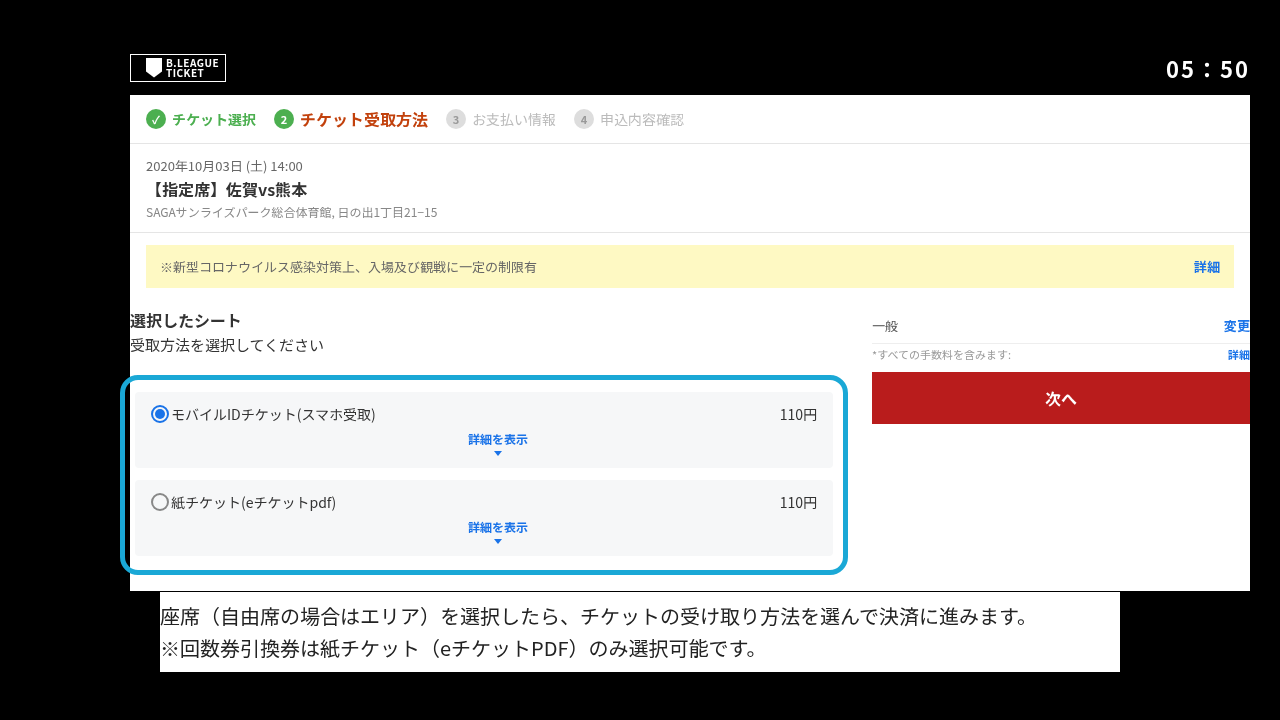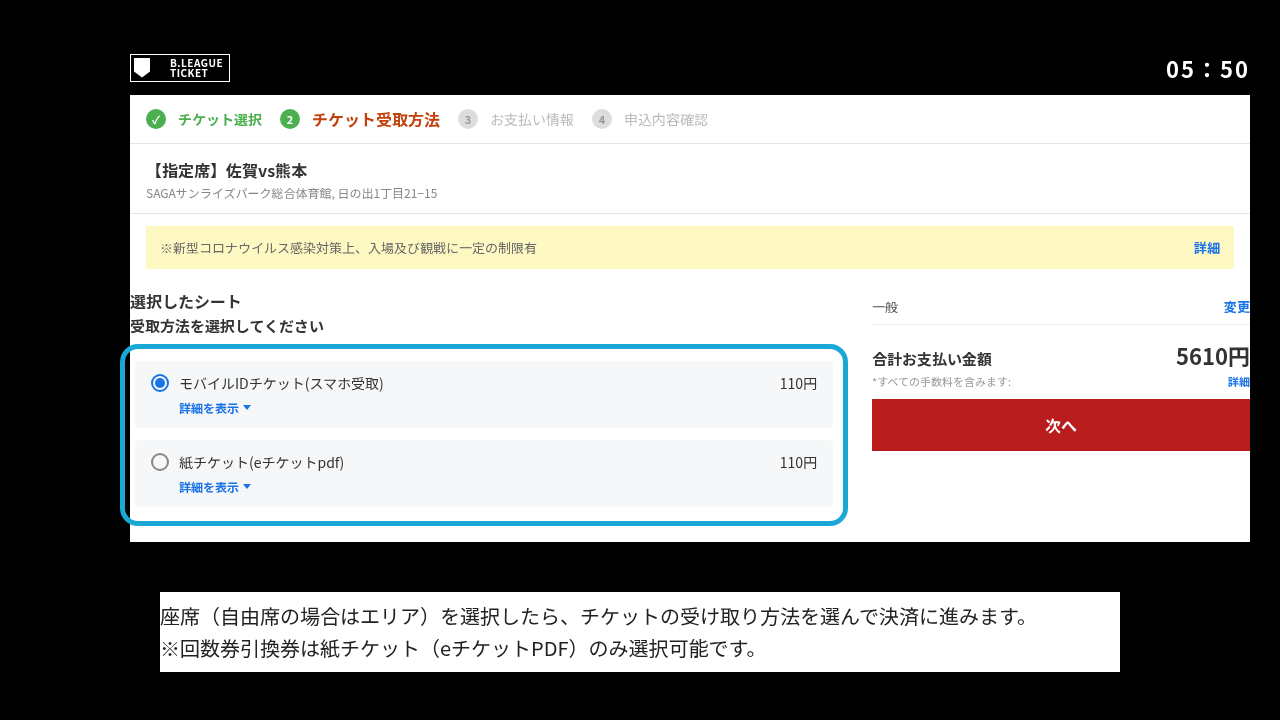--- a/index.html
+++ b/index.html
@@ -22,45 +22,45 @@
   .topbar {
     height: 55px;
     display: flex;
     align-items: center;
     justify-content: space-between;
     padding: 0 20px;
     color: #fff;
   }
   .logo-box {
     border: 1px solid #fff;
-    padding: 3px 6px 3px 3px;
-    display: flex;
-    align-items: center;
-    gap: 20px;
+    padding: 3px 6px 3px 15px;
+    display: flex;
+    align-items: center;
+    gap: 4px;
   }
   .logo-shield {
     width: 16px; height: 20px;
     background: #fff;
     clip-path: polygon(0 0, 100% 0, 100% 70%, 50% 100%, 0 70%);
   }
   .logo-txt { font-size: 10px; font-weight: 700; line-height: 1; letter-spacing: .5px; }
   .clock { font-size: 22px; font-weight: 700; letter-spacing: 2px; }
   .white-area {
     background: #fff;
     margin: 0 20px;
     position: relative;
   }
   .steps {
     display: flex;
     align-items: center;
     gap: 18px;
     padding: 12px 16px;
     border-bottom: 1px solid #e5e5e5;
   }
-  .step { display: flex; align-items: center; gap: 12px; font-size: 14px; }
+  .step { display: flex; align-items: center; gap: 6px; font-size: 14px; }
   .step-circle {
     width: 20px; height: 20px; border-radius: 50%;
     display: flex; align-items: center; justify-content: center;
     font-size: 11px; font-weight: 700;
     background: #ddd; color: #999;
   }
   .step.done .step-circle { background: #4CAF50; color: #fff; }
   .step.done .step-circle::after { content: "✓"; }
   .step.done span { color: #4CAF50; font-weight: 700; }
   .step.active .step-circle { background: #4CAF50; color: #fff; }
@@ -85,54 +85,55 @@
   }
   .notice a { color: #1a73e8; font-weight: 700; text-decoration: none; }
   .main-row {
     display: flex;
     padding: 0 0 16px;
     gap: 24px;
   }
   .left-col { flex: 1.9; }
   .right-col { flex: 1; padding-top: 8px; }
   .seat-heading { font-size: 16px; font-weight: 700; color: #333; margin: 8px 0 2px; }
-  .seat-sub { font-size: 15px; font-weight: 700; color: #333; margin-bottom: 8px; }
+  .seat-sub { font-size: 15px; font-weight: 400; color: #333; margin-bottom: 20px; }
   .highlight-box {
     border: 5px solid #1aa8d6;
     border-radius: 18px;
     padding: 12px 10px 14px;
     margin-left: -10px;
   }
   .delivery-card {
     background: #f6f7f8;
     border-radius: 4px;
     padding: 12px 16px;
     margin-bottom: 12px;
   }
   .delivery-row {
     display: flex;
     align-items: center;
     justify-content: space-between;
   }
-  .delivery-left { display: flex; align-items: center; gap: 10px; }
+  .delivery-left { display: flex; align-items: center; gap: 2px; }
   .radio {
     width: 18px; height: 18px; border-radius: 50%;
     border: 2px solid #888; flex-shrink: 0;
     display: flex; align-items: center; justify-content: center;
   }
   .radio.checked { border-color: #1a73e8; }
   .radio.checked::after {
     content: ""; width: 10px; height: 10px; border-radius: 50%; background: #1a73e8;
   }
   .delivery-name { font-size: 14px; color: #333; }
   .delivery-price { font-size: 14px; color: #333; }
   .detail-toggle {
     font-size: 12px; color: #1a73e8; font-weight: 700;
     margin: 6px 0 0 28px; display: flex; align-items: center; gap: 4px;
     cursor: pointer;
+    flex-direction: column;
   }
   .chev-down {
     width: 0; height: 0; border-left: 4px solid transparent; border-right: 4px solid transparent;
     border-top: 5px solid #1a73e8;
   }
   .summary-top {
     display: flex; justify-content: space-between;
     border-bottom: 1px solid #eee; padding: 8px 0;
   }
   .summary-label { font-size: 13px; color: #555; }
@@ -203,20 +204,21 @@
         <div class="step-circle">3</div>
         <span>お支払い情報</span>
       </div>
       <div class="step pending">
         <div class="step-circle">4</div>
         <span>申込内容確認</span>
       </div>
     </div>
 
     <div class="event-info">
+      <div class="event-date">2020年10月03日 (土) 14:00</div>
       <div class="event-title">【指定席】佐賀vs熊本</div>
       <div class="event-venue">SAGAサンライズパーク総合体育館, 日の出1丁目21−15</div>
     </div>
 
     <div class="notice">
       <span>※新型コロナウイルス感染対策上、入場及び観戦に一定の制限有</span>
       <a>詳細</a>
     </div>
 
     <div class="main-row">
@@ -253,24 +255,20 @@
             </div>
           </div>
         </div>
       </div>
 
       <div class="right-col">
         <div class="summary-top">
           <span class="summary-label">一般</span>
           <span class="change-link">変更</span>
         </div>
-        <div class="total-row">
-          <span class="total-label">合計お支払い金額</span>
-          <span class="total-amount">5610円</span>
-        </div>
         <div class="fee-note-row">
           <span>*すべての手数料を含みます:</span>
           <a>詳細</a>
         </div>
         <div class="next-btn">次へ</div>
       </div>
     </div>
 
   </div>
 </div>

